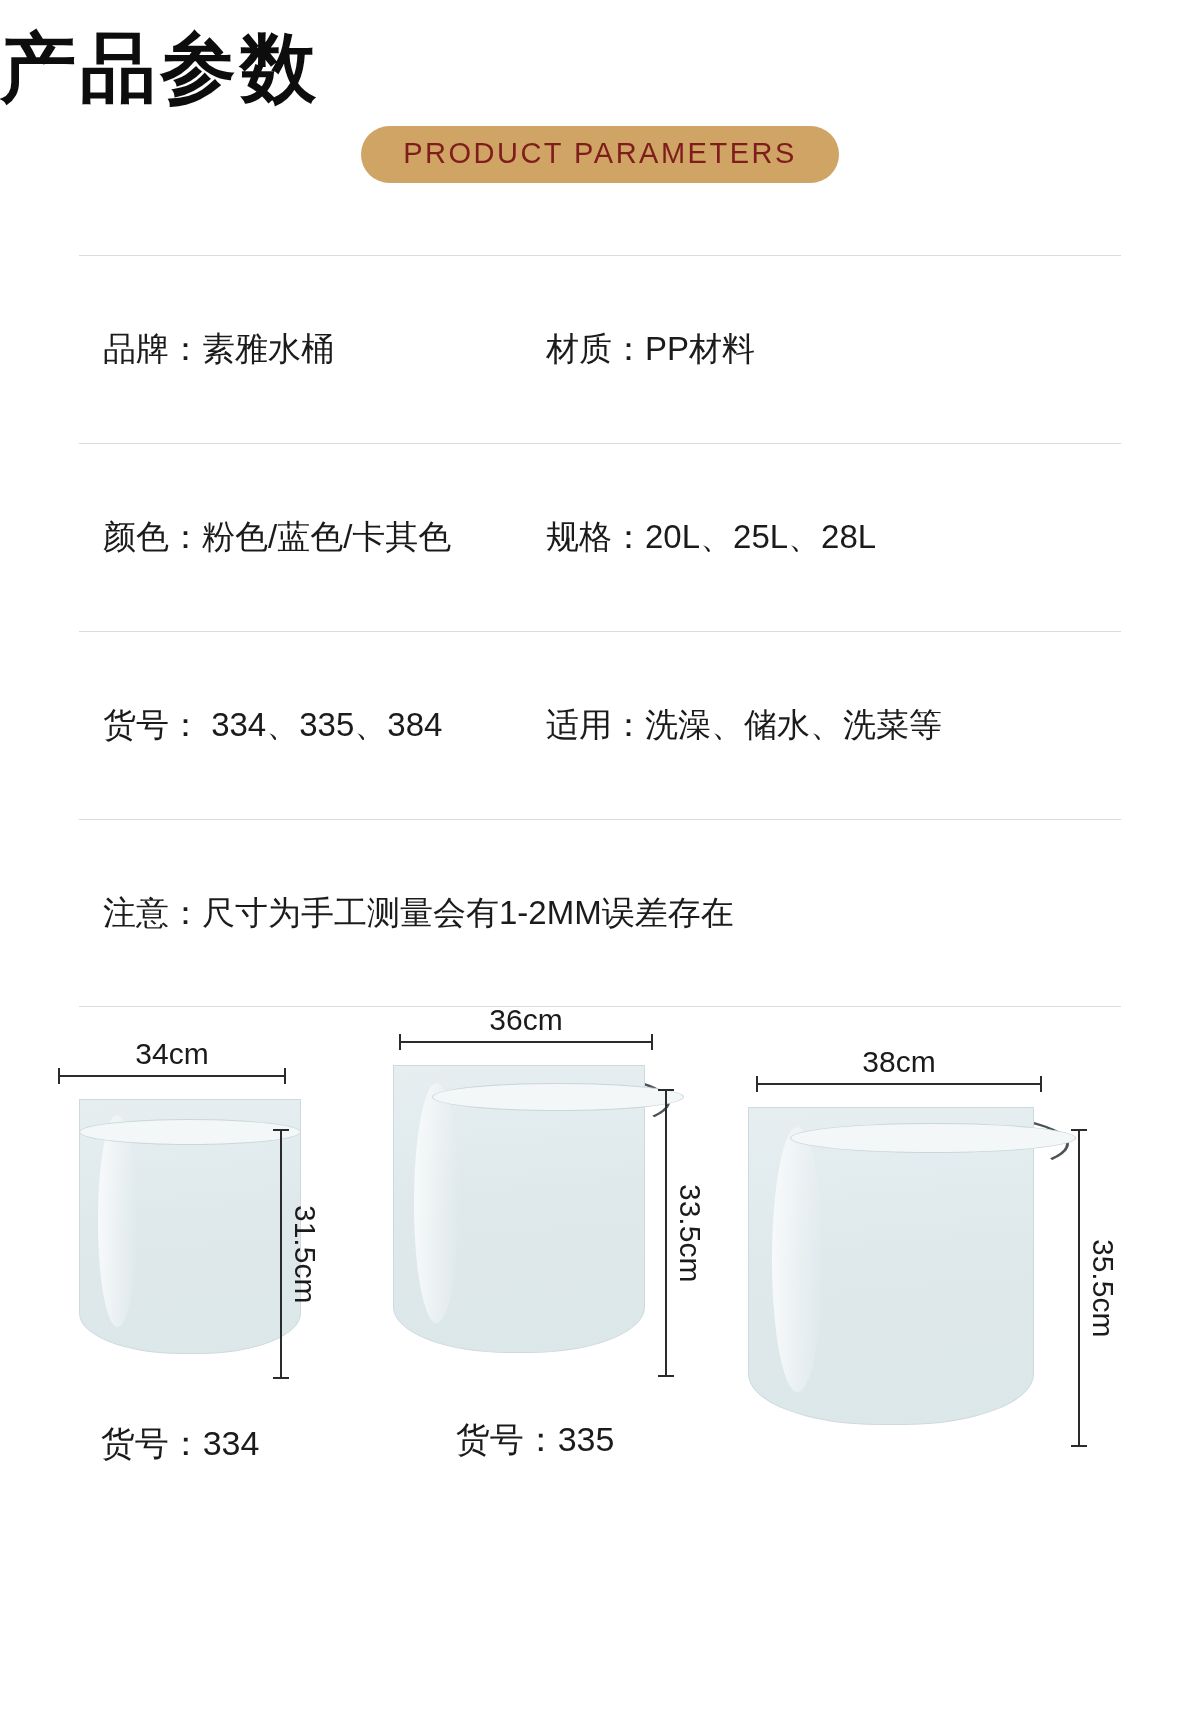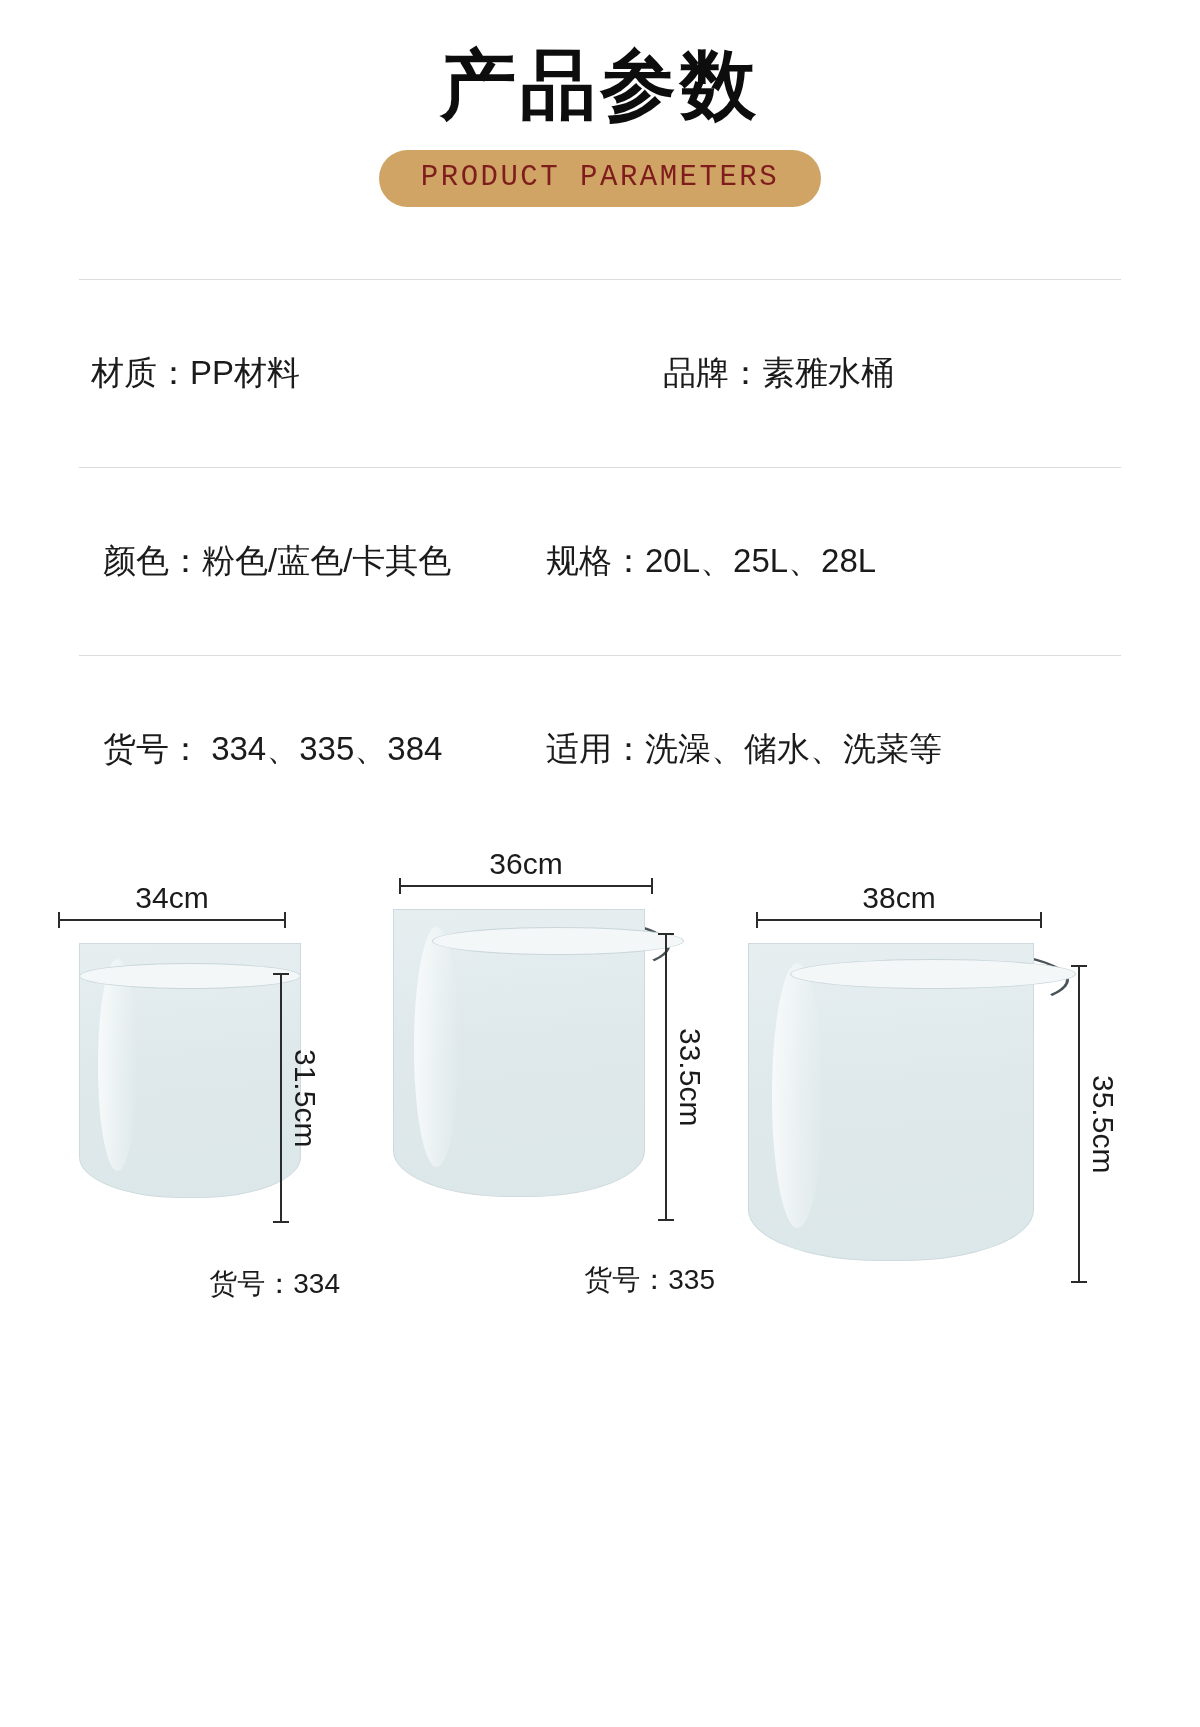--- a/index.html
+++ b/index.html
@@ -11,23 +11,21 @@
     height: 1727px;
     background: #ffffff;
     font-family: "Liberation Sans", "DejaVu Sans", sans-serif;
     color: #111111;
     overflow: hidden;
     position: relative;
   }
 
   
   .header {
-    padding-top: 52px;
-    text-align: center;
-    font-family: Liberation Mono, monospace;
+    padding-top: 28px;
   }
   .title-cn {
     font-size: 76px;
     font-weight: 800;
     letter-spacing: 4px;
     color: #0d0d0d;
     line-height: 1.05;
     margin: 0;
   }
   .title-badge-wrap {
@@ -127,22 +125,22 @@
     position: absolute;
     left: 50%;
     transform: translateX(-50%);
     border: 3px solid #4a5458;
     border-bottom-color: transparent;
     border-radius: 50%;
     background: transparent;
     box-sizing: border-box;
   }
   .bucket-label {
-    text-align: right;
-    font-size: 28px;
+    text-align: center;
+    font-size: 34px;
     color: #1b1b1b;
     margin-top: 22px;
     white-space: nowrap;
   }
 
   
   .dim-width {
     position: absolute;
     display: flex;
     flex-direction: column;
@@ -208,34 +206,37 @@
 <div class="header">
   <h1 class="title-cn">产品参数</h1>
   <div class="title-badge-wrap">
     <span class="title-badge">PRODUCT PARAMETERS</span>
   </div>
 </div>
 
 <div class="spec-table">
 
   <div class="spec-row">
+    <div class="spec-cell left">品牌：素雅水桶</div>
     <div class="spec-cell right">材质：PP材料</div>
-    <div class="spec-cell left">品牌：素雅水桶</div>
   </div>
 
   <div class="spec-row">
     <div class="spec-cell left">颜色：粉色/蓝色/卡其色</div>
     <div class="spec-cell right">规格：20L、25L、28L</div>
   </div>
 
   <div class="spec-row">
     <div class="spec-cell left">货号： 334、335、384</div>
     <div class="spec-cell right">适用：洗澡、储水、洗菜等</div>
   </div>
 
+  <div class="spec-row last">
+    <div class="spec-cell full">注意：尺寸为手工测量会有1-2MM误差存在</div>
+  </div>
 
 </div>
 
 <div class="buckets">
 
   <div class="bucket-group" style="left:40px; bottom:0; width:300px;">
     <div class="bucket-figure" style="height:300px;">
       <div class="dim-width" style="left:18px; top:-62px; width:228px;">
         <span class="dim-text">34cm</span>
         <span class="dim-bar"></span>

